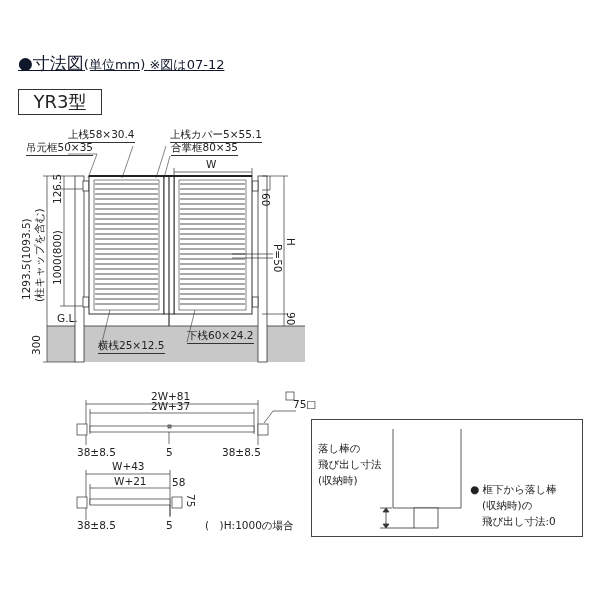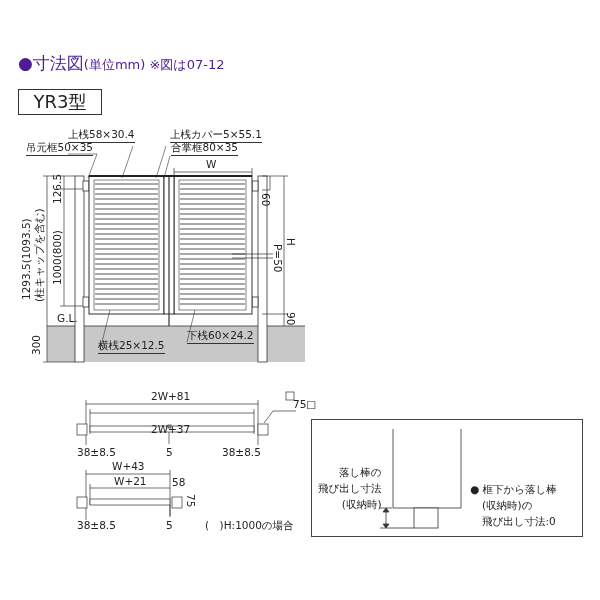--- a/index.html
+++ b/index.html
@@ -1,18 +1,18 @@
 <!DOCTYPE html>
 <html><head>
 <meta charset="utf-8">
 <style>
   html,body{margin:0;padding:0;background:#fff;}
   body{width:600px;height:600px;position:relative;overflow:hidden;font-family:"DejaVu Sans","Liberation Sans",sans-serif;color:#222;}
   .abs{position:absolute;white-space:nowrap;}
-  .title{left:18px;top:52px;font-size:17px;color:#4c1d95;}
+  .title{left:18px;top:52px;font-size:17px;color:#0f172a;text-decoration:underline;}
   .title .sub{font-size:13px;}
   .model{left:18px;top:89px;width:82px;height:24px;border:1px solid #333;font-size:18px;line-height:24px;text-align:center;}
   .lbl{font-size:10.5px;color:#222;}
   .ul{border-bottom:1px solid #333;padding-bottom:0;}
   svg{position:absolute;left:0;top:0;}
   .note-box{left:311px;top:419px;width:270px;height:116px;border:1px solid #444;}
 </style>
 </head>
 <body>
 
@@ -183,36 +183,36 @@
 <div class="abs lbl" style="left:57px;top:312px;">G.L.</div>
 <div class="abs lbl" style="left:30px;top:355px;transform:rotate(-90deg);transform-origin:0 0;">300</div>
 <div class="abs lbl ul" style="left:98px;top:339px;">横桟25×12.5</div>
 <div class="abs lbl ul" style="left:187px;top:329px;">下桟60×24.2</div>
 <div class="abs lbl" style="left:272px;top:193px;transform:rotate(90deg);transform-origin:0 0;">60</div>
 <div class="abs lbl" style="left:297px;top:238px;transform:rotate(90deg);transform-origin:0 0;">H</div>
 <div class="abs lbl" style="left:284px;top:244px;transform:rotate(90deg);transform-origin:0 0;">P=50</div>
 <div class="abs lbl" style="left:297px;top:312px;transform:rotate(90deg);transform-origin:0 0;">90</div>
 
 <div class="abs lbl" style="left:151px;top:390px;">2W+81</div>
-<div class="abs lbl" style="left:151px;top:400px;margin-top:23px;">2W+37</div>
+<div class="abs lbl" style="left:151px;top:400px;">2W+37</div>
 <div class="abs lbl" style="left:273px;top:398px;margin-left:20px;">75□</div>
 <div class="abs lbl" style="left:77px;top:446px;">38±8.5</div>
 <div class="abs lbl" style="left:166px;top:446px;">5</div>
 <div class="abs lbl" style="left:222px;top:446px;">38±8.5</div>
 
 <div class="abs lbl" style="left:112px;top:460px;">W+43</div>
 <div class="abs lbl" style="left:114px;top:475px;">W+21</div>
 <div class="abs lbl" style="left:172px;top:476px;">58</div>
 <div class="abs lbl" style="left:197px;top:494px;transform:rotate(90deg);transform-origin:0 0;">75</div>
 <div class="abs lbl" style="left:77px;top:519px;">38±8.5</div>
 <div class="abs lbl" style="left:166px;top:519px;">5</div>
 <div class="abs lbl" style="left:205px;top:519px;">(　)H:1000の場合</div>
 
 <div class="abs note-box"></div>
-<div class="abs lbl" style="left:318px;top:464px;line-height:16px;text-align:right;">
+<div class="abs lbl" style="left:318px;top:440px;line-height:16px;">
   <div>落し棒の</div>
   <div>飛び出し寸法</div>
   <div>(収納時)</div>
 </div>
 <div class="abs lbl" style="left:470px;top:481px;line-height:16px;">
   <div>● 框下から落し棒</div>
   <div style="padding-left:12px;">(収納時)の</div>
   <div style="padding-left:12px;">飛び出し寸法:0</div>
 </div>
 

